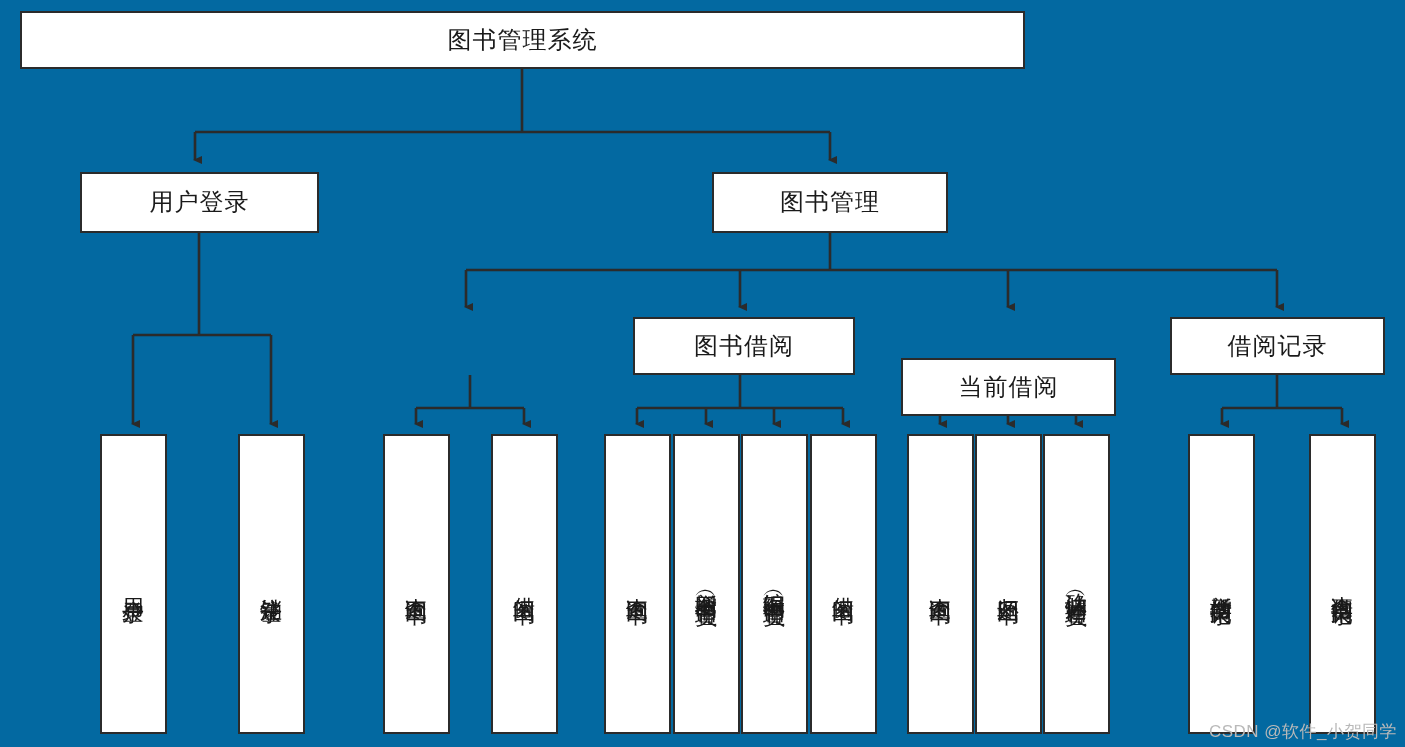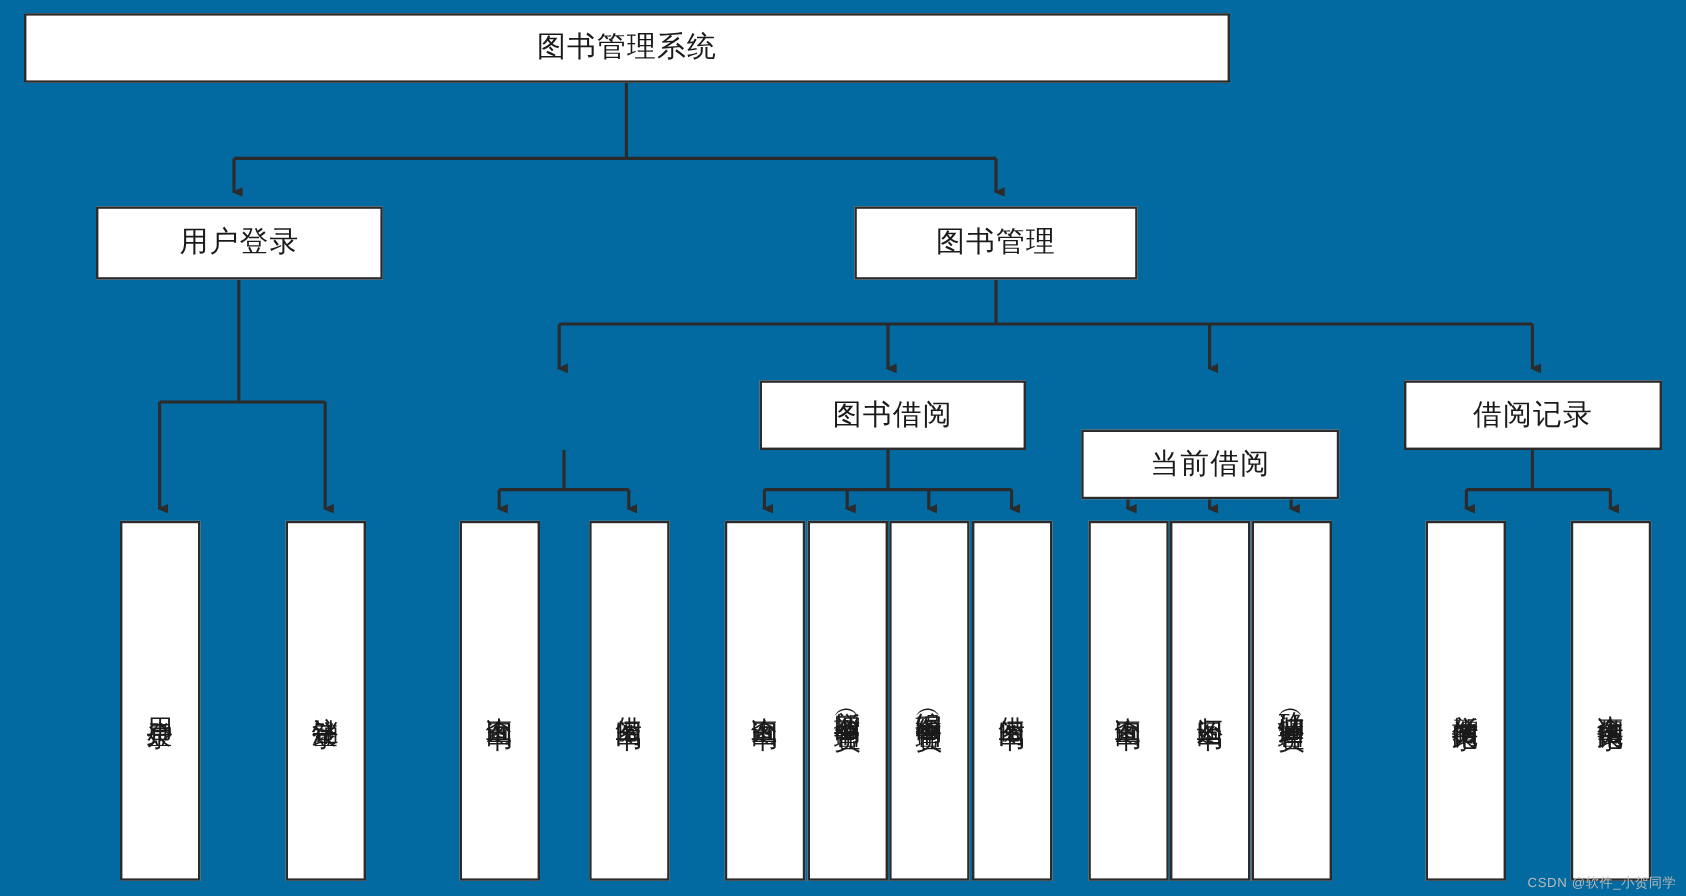--- a/index.html
+++ b/index.html
@@ -52,21 +52,21 @@
   .node.vert .vtext {
     writing-mode: vertical-rl;
     text-orientation: upright;
     display: block;
     max-height: 100%;
   }
   #watermark {
     position: absolute;
     right: 8px;
     bottom: 4px;
-    font-size: 11px;
+    font-size: 17px;
     color: #b9b9b9;
     letter-spacing: 0.5px;
     z-index: 5;
     white-space: nowrap;
     margin-left: 28px;
   }
 </style>
 </head>
 <body>
 

